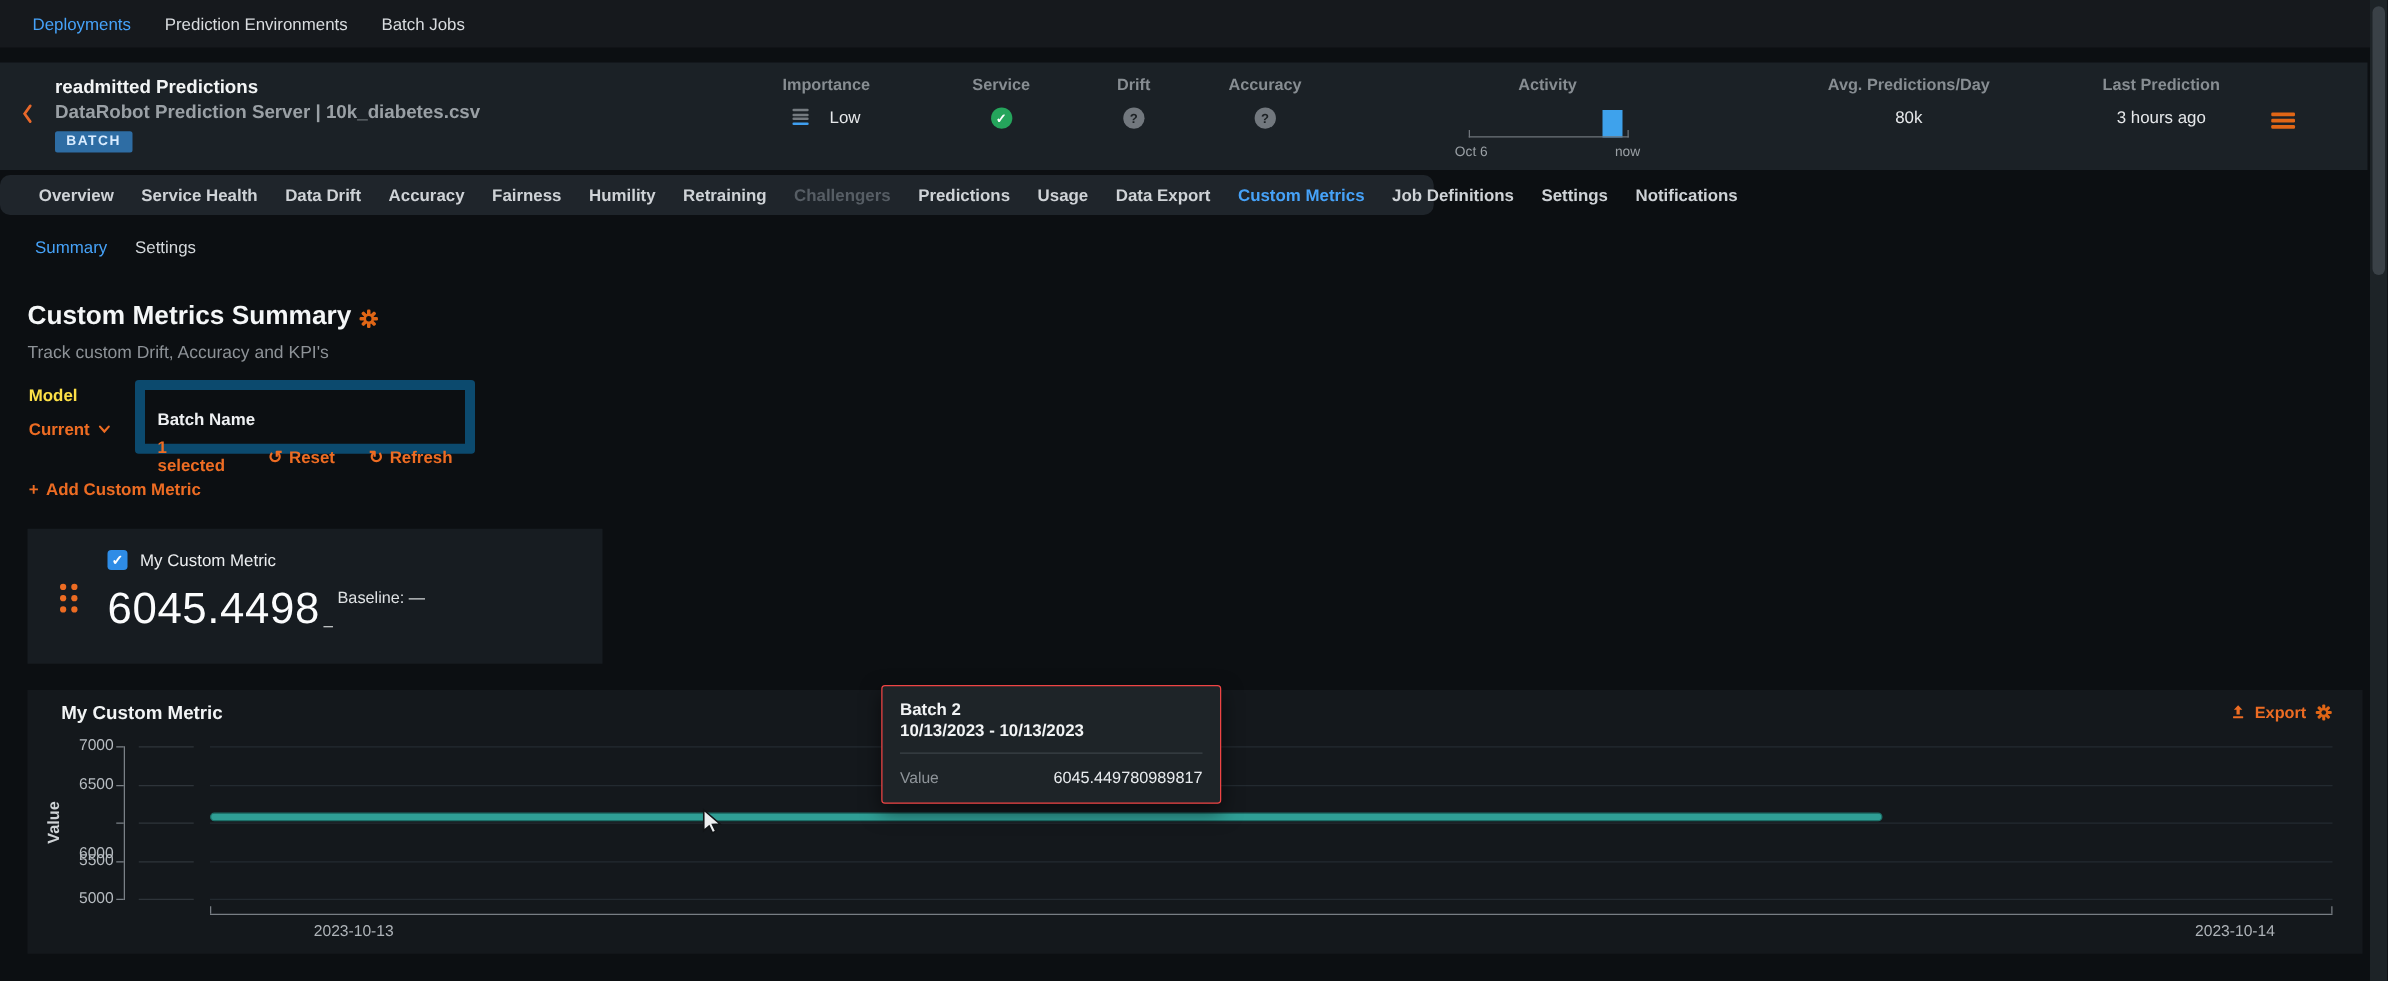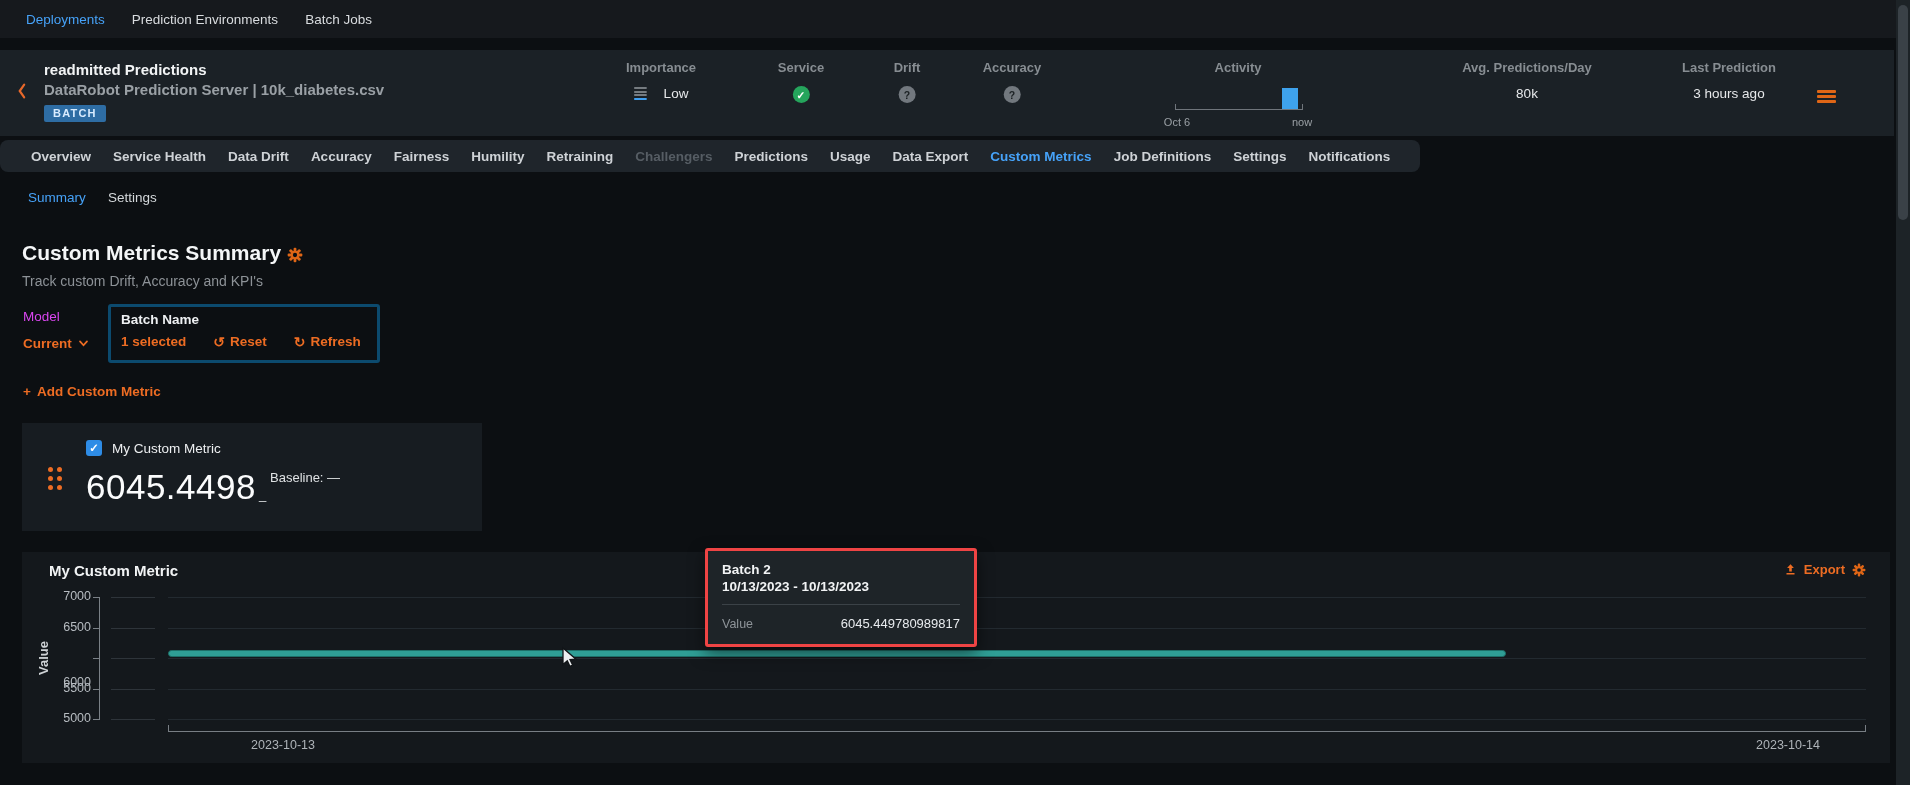--- a/index.html
+++ b/index.html
@@ -48,43 +48,43 @@
     position:absolute; left:1175px; top:54px; width:128px; height:6px;
     border-left:1px solid #6f757b; border-right:1px solid #6f757b; border-bottom:1px solid #6f757b;
   }
   .activity-bar { position:absolute; left:1282px; top:38px; width:16px; height:22px; background:#3ea2ec; }
   .activity-lbl { position:absolute; top:66px; transform:translateX(-50%); font-size:11px; color:#9aa0a5; }
   .hamburger { position:absolute; left:1817px; top:40px; width:19px; cursor:pointer; }
   .hamburger i { display:block; height:2.5px; background:#e06616; margin-bottom:2.5px; border-radius:1px; }
 
   
   .tabbar {
-    position:absolute; left:0; top:140px; width:1420px; height:32px;
+    position:absolute; left:0; top:140px; width:1147px; height:32px;
     background:#1f252b; border-radius:8px; display:flex; align-items:center;
     gap:22px; padding-left:31px; font-size:13.5px; font-weight:bold;
   }
   .tab { color:#ced2d6; cursor:pointer; white-space:nowrap; }
   .tab.active { color:#46a2f8; }
   .tab.disabled { color:#565d64; cursor:default; }
 
   
   .subtab { position:absolute; top:190px; font-size:13.5px; cursor:pointer; color:#d4d8db; }
   .subtab.active { color:#46a2f8; }
 
   
   .page-title { position:absolute; left:22px; top:241px; font-size:21px; font-weight:bold; color:#f4f6f7; }
   .title-gear { position:absolute; left:287px; top:247px; width:16px; height:16px; color:#e06616; cursor:pointer; }
   .page-subtitle { position:absolute; left:22px; top:273px; font-size:14px; color:#8d9297; }
 
   
-  .model-label { position:absolute; left:23px; top:309px; font-size:13.5px; font-weight:normal; color:#d946ef; }
+  .model-label { position:absolute; left:23px; top:309px; font-size:13.5px; font-weight:bold; color:#fde047; }
   .model-value { position:absolute; left:23px; top:336px; font-size:13.5px; font-weight:bold; color:#ed6c23; cursor:pointer; display:flex; align-items:center; gap:6px; }
   .batch-box {
     position:absolute; left:108px; top:304px; width:272px; height:59px;
-    border:3px solid #0c4a6e; border-radius:3px; padding:5px 10px;
+    border:8px solid #0c4a6e; border-radius:3px; padding:16px 10px;
   }
   .batch-label { font-size:13.5px; font-weight:bold; color:#eef0f2; }
   .batch-row { display:flex; gap:27px; margin-top:7px; font-size:13.5px; font-weight:bold; color:#ed6c23; }
   .batch-row .link { cursor:pointer; display:flex; align-items:center; gap:5px; }
   .glyph-ic { font-size:14px; line-height:1; }
   .add-metric { position:absolute; left:23px; top:384px; font-size:13.5px; font-weight:bold; color:#ed6c23; cursor:pointer; display:flex; gap:6px; }
 
   
   .metric-card { position:absolute; left:22px; top:423px; width:460px; height:108px; background:#171c21; }
   .drag-handle { position:absolute; left:26px; top:44px; display:grid; grid-template-columns:5px 5px; gap:4px 4px; cursor:grab; }
@@ -113,21 +113,21 @@
     position:absolute; left:146px; top:98px; width:1338px; height:7px;
     background:#2f9e95; border:1px solid #1d6f68; border-radius:4px; cursor:pointer;
   }
   .x-line { position:absolute; left:146px; top:179px; width:1698px; height:1px; background:#787e84; }
   .x-endtick { position:absolute; top:173px; width:1px; height:6px; background:#787e84; }
   .xtick { position:absolute; top:186px; transform:translateX(-50%); font-size:12.5px; color:#aeb3b8; white-space:nowrap; }
 
   
   .tooltip {
     position:absolute; left:705px; top:548px; width:272px; background:#1e2428;
-    border:3px solid #ef4444; border-radius:3px; padding:11px 14px 13px;
+    border:1px solid #ef4444; border-radius:3px; padding:11px 14px 13px;
     box-shadow:0 6px 16px rgba(0,0,0,0.55); z-index:10;
   }
   .tt-title { font-size:13.5px; font-weight:bold; color:#f1f3f4; }
   .tt-range { font-size:13.5px; font-weight:bold; color:#f1f3f4; margin-top:2px; }
   .tt-div { height:1px; background:#3b4247; margin:10px 0 11px; }
   .tt-row { display:flex; justify-content:space-between; align-items:center; }
   .tt-label { font-size:12.5px; color:#8e9499; }
   .tt-value { font-size:13px; color:#e8ebee; }
 
   

